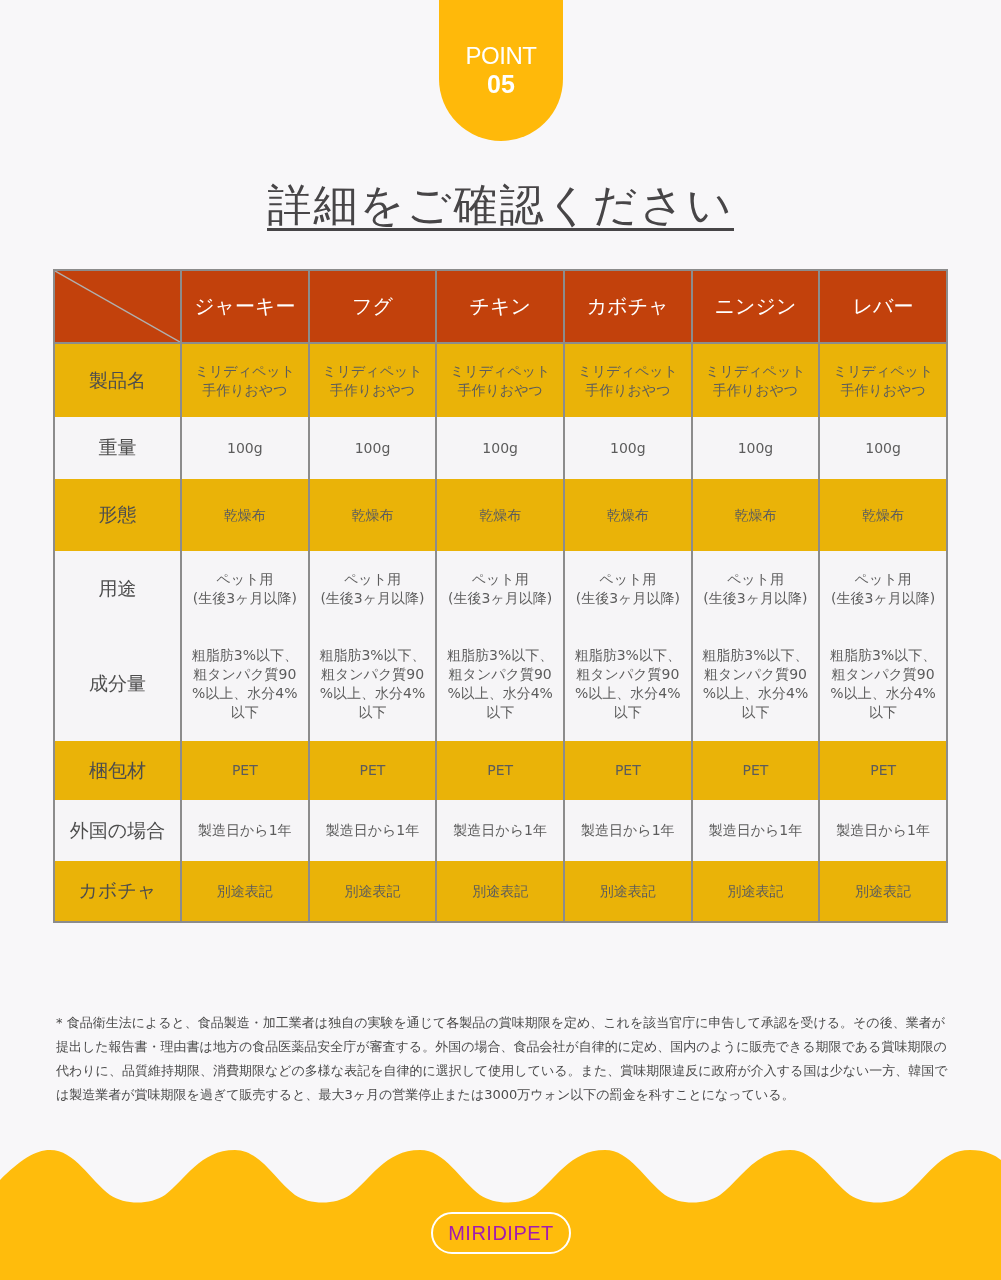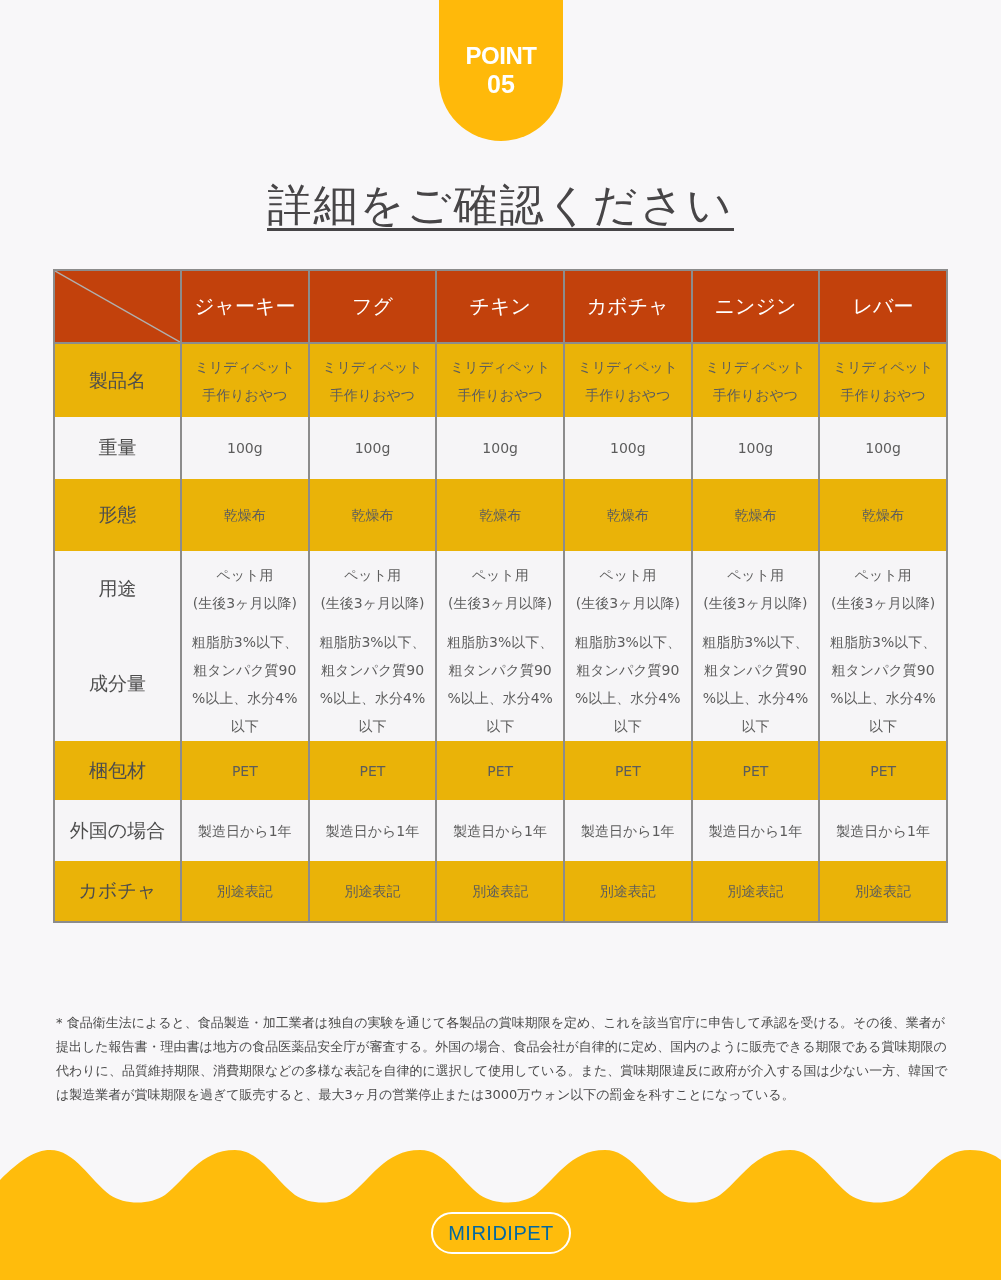--- a/index.html
+++ b/index.html
@@ -20,21 +20,20 @@
       background: #ffb90a;
       border-radius: 0 0 62px 62px;
       color: #fff;
       text-align: center;
     }
     .point-badge .point-label {
       position: absolute; left: 0; right: 0; top: 52px;
       font-family: "Liberation Sans", sans-serif;
       font-size: 24px;
       letter-spacing: -0.5px;
-      font-weight: bold;
     }
     .point-badge .point-num {
       position: absolute; left: 0; right: 0; top: 80px;
       font-family: "Liberation Sans", sans-serif;
       font-weight: bold;
       font-size: 25px;
     }
 
     .page-title {
       position: absolute;
@@ -85,21 +84,21 @@
     tbody tr.odd { background: #eab308; }
     tbody tr.even { background: #f6f5f7; }
     tbody th {
       font-weight: normal;
       font-size: 19px;
       color: #4d4d4d;
     }
     tbody td {
       font-size: 14px;
       color: #5c5c5c;
-      line-height: 28px;
+      line-height: 19px;
       padding: 0 3px;
       margin-top: 47px;
     }
     tbody td.multi { white-space: pre-line; }
     tr.r-name { height: 74px; }
     tr.r-weight { height: 62px; }
     tr.r-form { height: 72px; }
     tr.r-usage { height: 76px; }
     tr.r-origin { height: 60px; }
     tr.r-comp { height: 114px; }
@@ -119,21 +118,21 @@
     .footer-wave {
       position: absolute; left: 0; top: 1150px;
       width: 1001px; height: 130px;
     }
     .brand-pill {
       position: absolute;
       left: 431px; top: 1212px;
       width: 140px; height: 42px;
       border: 2px solid #fff;
       border-radius: 22px;
-      color: #0369a1;
+      color: #a21caf;
       text-align: center;
       line-height: 38px;
       font-family: "Liberation Sans", sans-serif;
       font-size: 20px;
       letter-spacing: 0.5px;
     }
   </style>
 </head>
 <body>
 

